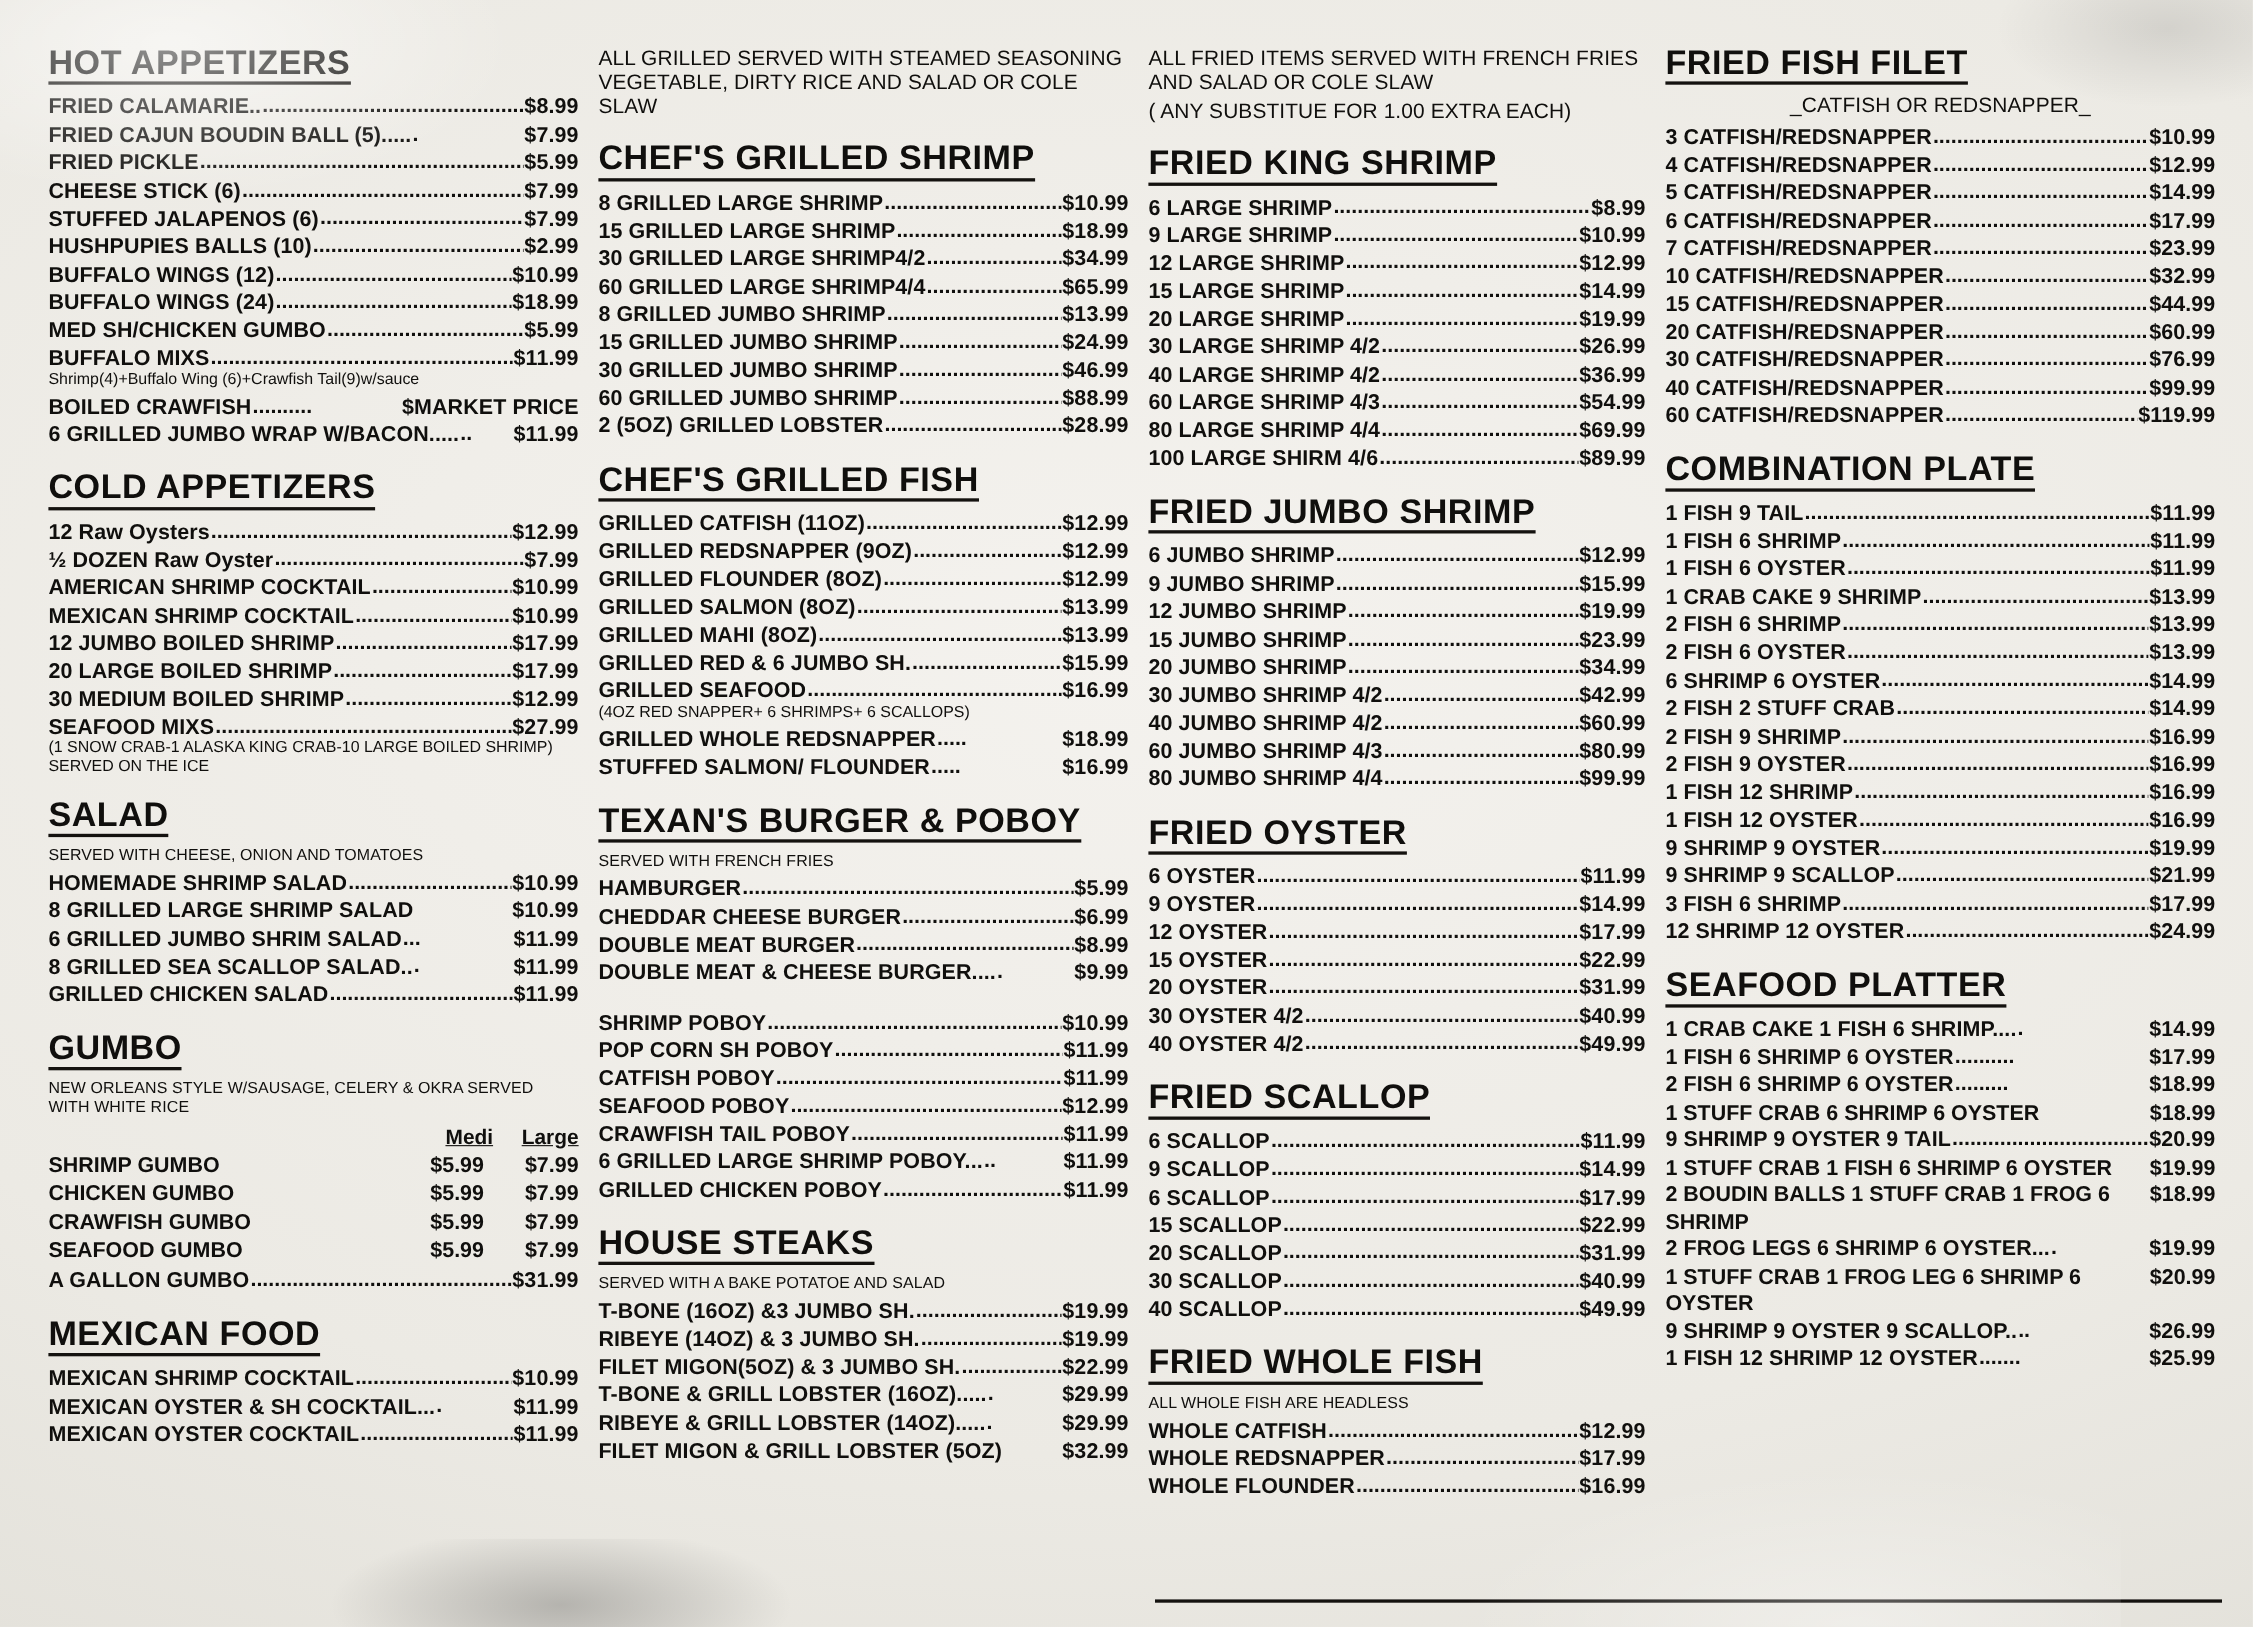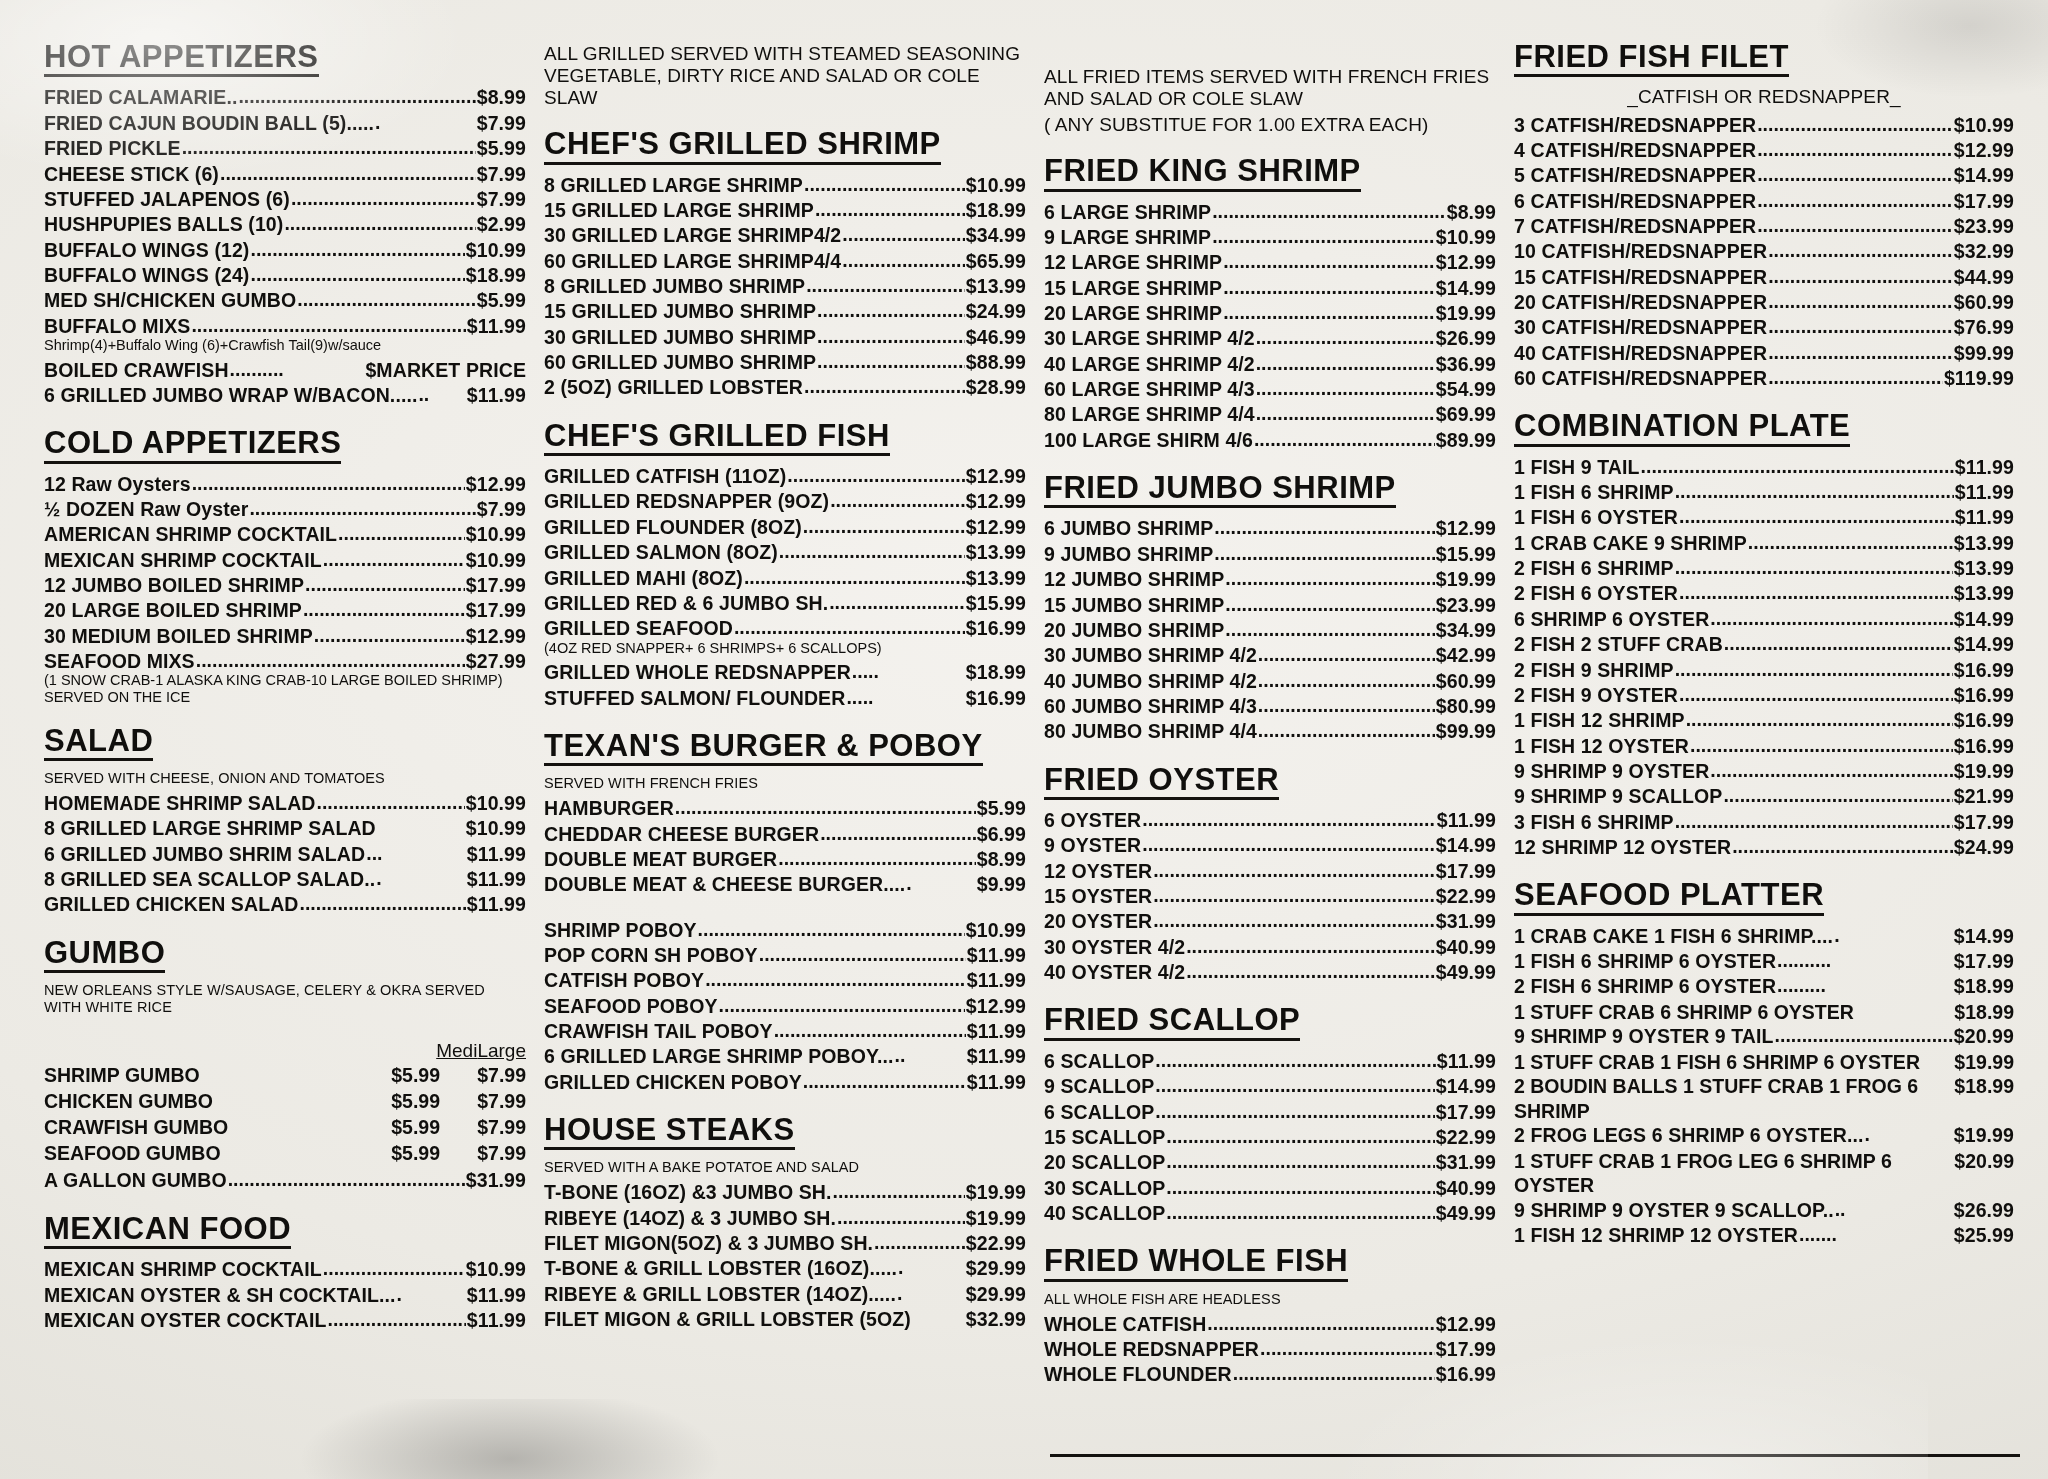--- a/index.html
+++ b/index.html
@@ -45,21 +45,21 @@
     display: flex;
     padding: 40px 28px 10px 44px;
     box-sizing: border-box;
     gap: 0;
   }
   .col {
     box-sizing: border-box;
   }
   .col1 { width: 500px; padding-right: 18px; }
   .col2 { width: 500px; padding-right: 18px; }
-  .col3 { width: 470px; padding-right: 18px; margin-top: 23px; }
+  .col3 { width: 470px; padding-right: 18px; }
   .col4 { width: 500px; }
 
   h2.section {
     font-family: "Liberation Sans", sans-serif;
     font-weight: bold;
     font-size: 31px;
     letter-spacing: 0.5px;
     margin: 0 0 6px 0;
     padding: 0 0 1px 0;
     border-bottom: 3px solid #14120f;
@@ -108,23 +108,24 @@
     font-weight: bold;
     letter-spacing: 0px;
     position: relative;
     top: -1px;
   }
   .pr { flex: 0 0 auto; }
 
   .gumbo-head {
     display: flex;
     font-size: 19px;
-    font-weight: normal;
+    font-weight: bold;
     justify-content: flex-end;
-    margin-top: 24px;
+    gap: 26px;
+    margin-top: 8px;
   }
   .gumbo-head span { text-decoration: underline; }
   .gumbo-row {
     display: flex;
     font-size: 19.5px;
     font-weight: bold;
     line-height: 1.34;
     align-items: center;
   }
   .gumbo-row .gname { flex: 1 1 auto; }

